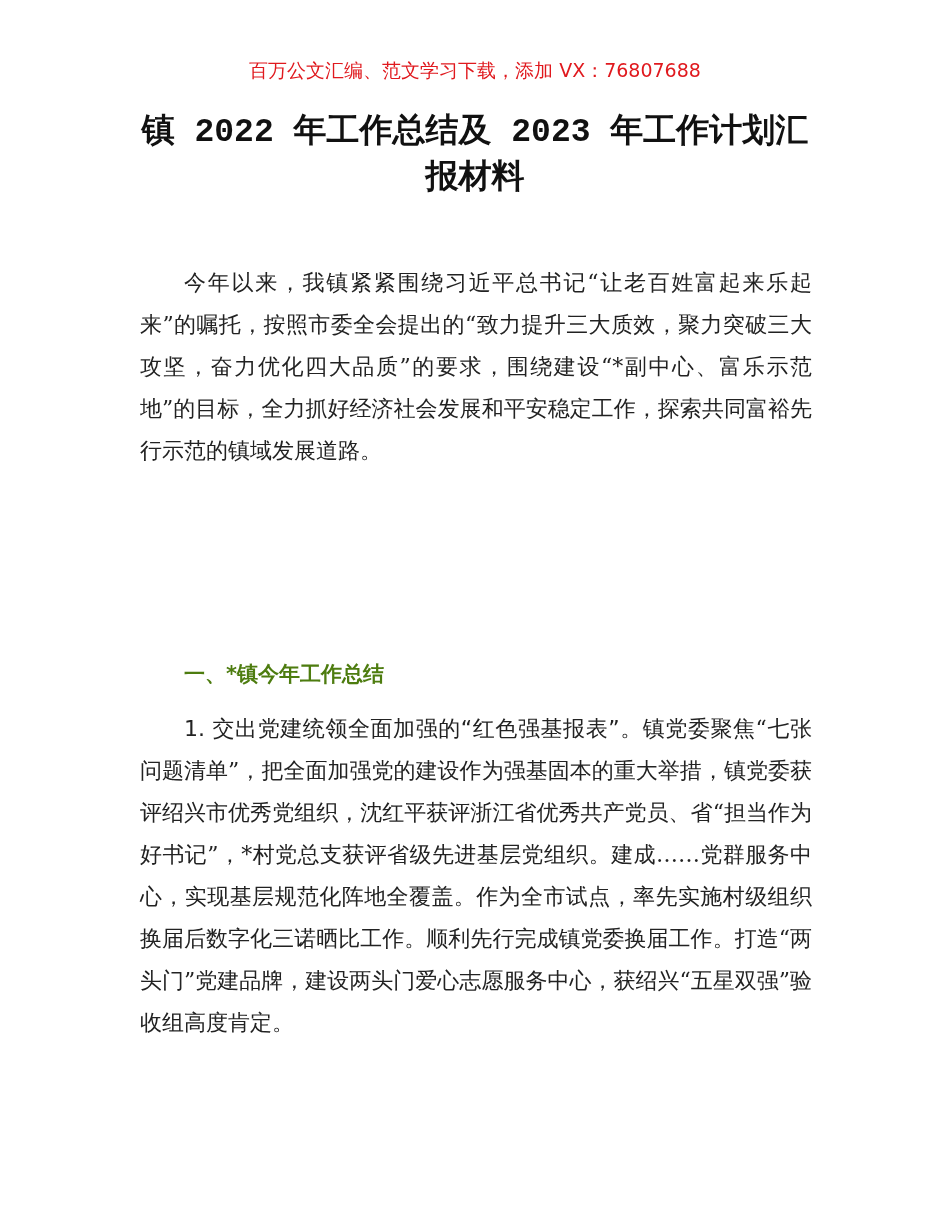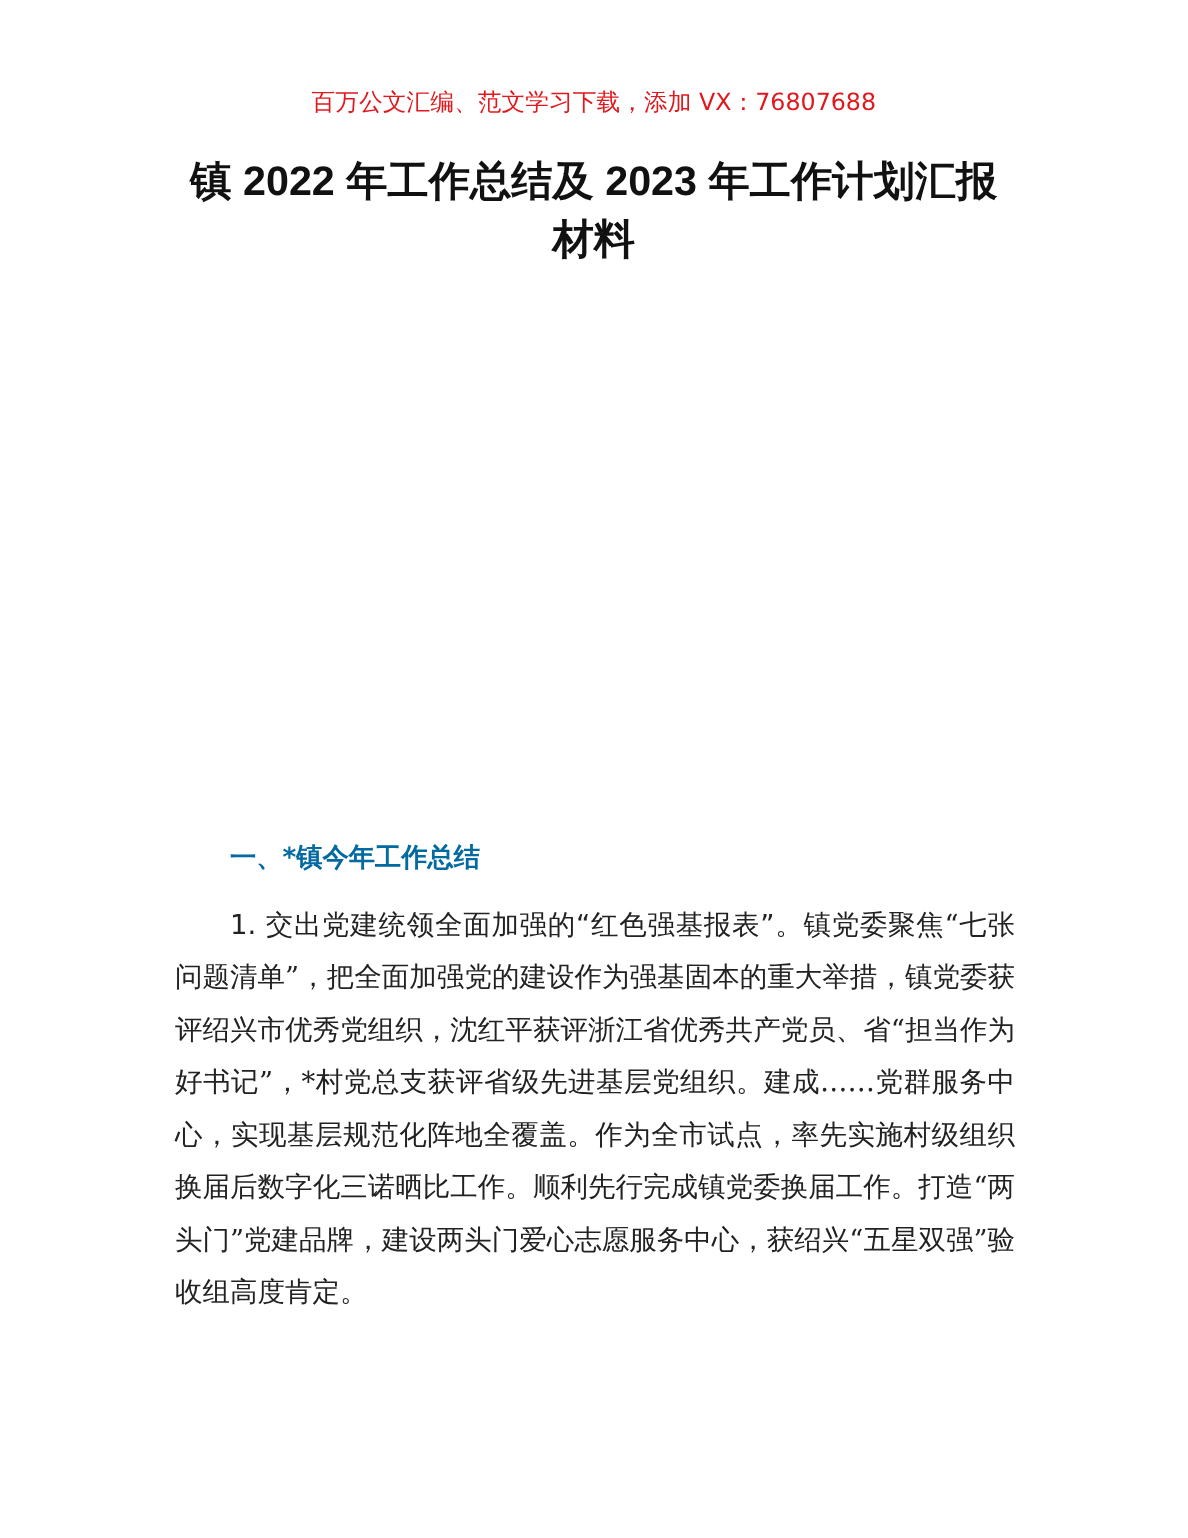--- a/index.html
+++ b/index.html
@@ -1,50 +1,53 @@
 <!DOCTYPE html>
 <html><head>
 <meta charset="utf-8">
 <style>
   html, body { margin: 0; padding: 0; background: #ffffff; }
   body { width: 950px; height: 1230px; position: relative; overflow: hidden; }
-  .page { position: absolute; left: 0; top: 12px; width: 950px; height: 944px; background: #fff; }
+  .page { position: absolute; left: 0; top: 0; width: 950px; height: 944px; background: #fff; }
   .watermark {
     position: absolute; left: 0; width: 950px; top: 57px; text-align: center;
     color: #e0191e; font-size: 19px; font-family: "DejaVu Sans", sans-serif;
     letter-spacing: 0px; line-height: 26px;
   }
   .title {
     position: absolute; left: 140px; width: 670px; top: 110px; text-align: center;
-    font-family: Liberation Sans, sans-serif; font-weight: bold; font-size: 33px;
+    font-family: Liberation Mono, monospace; font-weight: bold; font-size: 33px;
     line-height: 46px; color: #111;
   }
   .body-text {
     position: absolute; left: 140px; width: 672px;
     font-family: "DejaVu Serif", serif; font-size: 22px; color: #222;
     line-height: 42px; text-align: justify; text-justify: inter-character;
   }
   .body-text p { margin: 0; text-indent: 44px; }
   .p1 { top: 262px; }
   .p2 { top: 497px; }
   .heading1 {
     position: absolute; left: 184px; top: 657px;
-    font-family: "DejaVu Sans", sans-serif; font-weight: bold; font-size: 21px; color: #0369a1; line-height: 34px;
+    font-family: "DejaVu Sans", sans-serif; font-weight: bold; font-size: 21px; color: #4d7c0f; line-height: 34px;
   }
   .p3 { top: 708px; }
   .lead-bold { font-family: "DejaVu Sans", sans-serif; font-weight: normal; }
 </style>
 </head>
 <body>
 
 <div class="page">
   <div class="watermark">百万公文汇编、范文学习下载，添加 VX：76807688</div>
 
   <div class="title">镇 2022 年工作总结及 2023 年工作计划汇报材料</div>
 
+  <div class="body-text p1">
+    <p>今年以来，我镇紧紧围绕习近平总书记“让老百姓富起来乐起来”的嘱托，按照市委全会提出的“致力提升三大质效，聚力突破三大攻坚，奋力优化四大品质”的要求，围绕建设“*副中心、富乐示范地”的目标，全力抓好经济社会发展和平安稳定工作，探索共同富裕先行示范的镇域发展道路。</p>
+  </div>
 
 
   <div class="heading1">一、*镇今年工作总结</div>
 
   <div class="body-text p3">
     <p><span class="lead-bold">1. 交出党建统领全面加强的“红色强基报表”。</span><span>镇党委聚焦“七张问题清单”，把全面加强党的建设作为强基固本的重大举措，镇党委获评绍兴市优秀党组织，沈红平获评浙江省优秀共产党员、省“担当作为好书记”，*村党总支获评省级先进基层党组织。建成……党群服务中心，实现基层规范化阵地全覆盖。作为全市试点，率先实施村级组织换届后数字化三诺晒比工作。顺利先行完成镇党委换届工作。打造“两头门”党建品牌，建设两头门爱心志愿服务中心，获绍兴“五星双强”验收组高度肯定。</span></p>
   </div>
 </div>
 
 </body></html>

